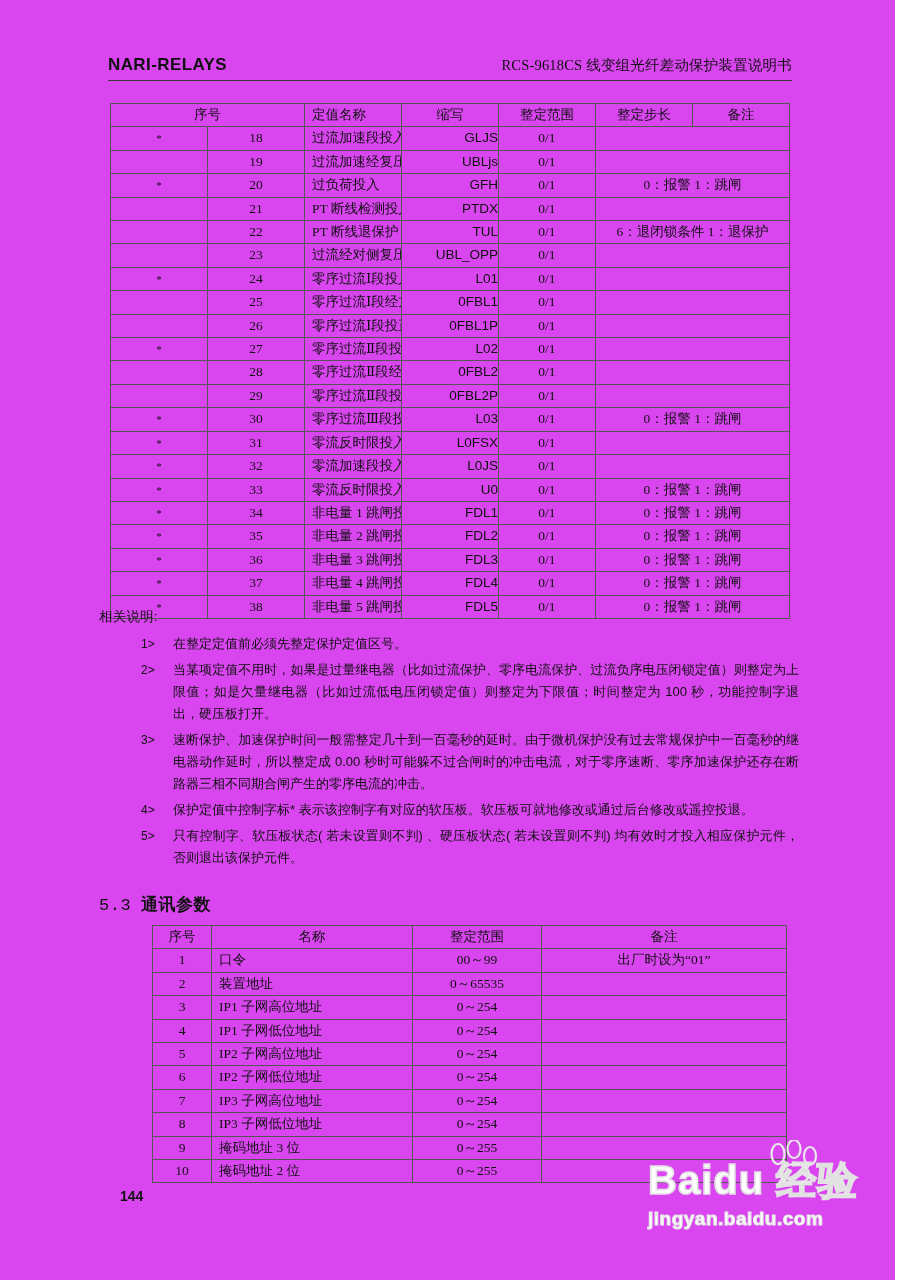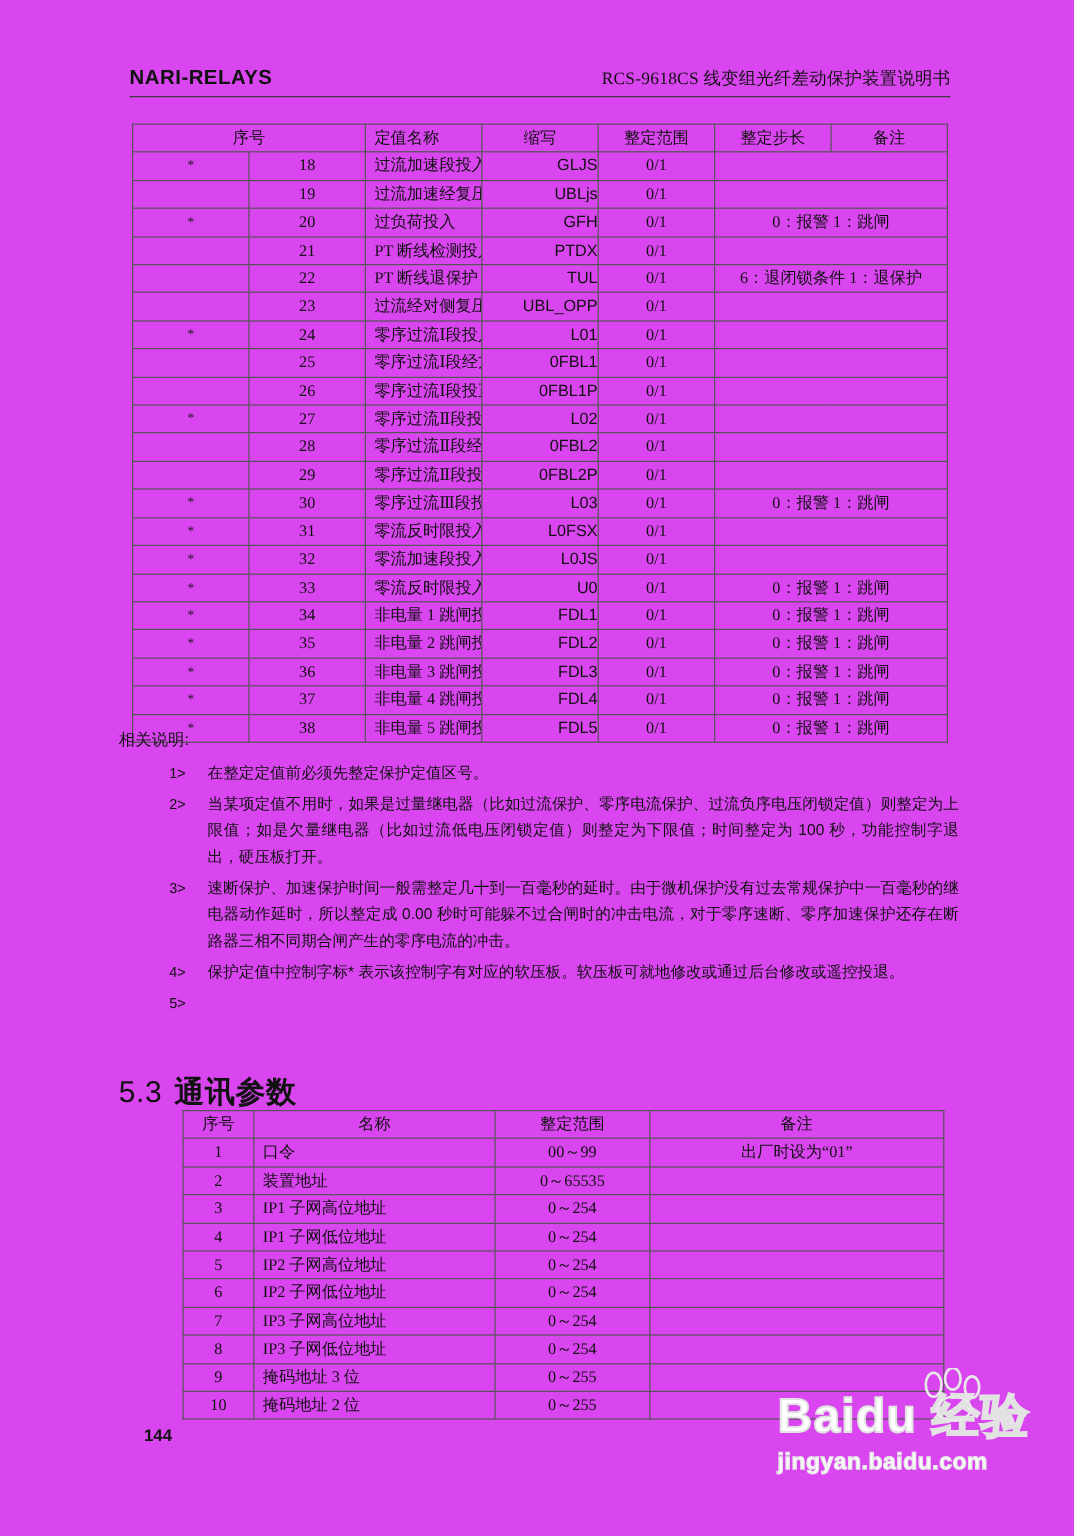--- a/index.html
+++ b/index.html
@@ -116,22 +116,22 @@
     text-align: justify;
     font-family: "Liberation Sans", "DejaVu Sans", sans-serif;
     font-size: 13px;
   }
 
   
   .section-heading {
     position: absolute;
     left: 99px;
     top: 893px;
-    font-family: Liberation Sans, sans-serif;
-    font-size: 25px;
+    font-family: Liberation Mono, monospace;
+    font-size: 17px;
     font-weight: bold;
     color: #111;
     letter-spacing: 0.5px;
   }
   .section-heading .sec-num {
     font-weight: normal;
     margin-right: 10px;
   }
 
   
@@ -399,20 +399,21 @@
         <div class="note-row">
           <div class="note-marker">3&gt;</div>
           <div class="note-body">速断保护、加速保护时间一般需整定几十到一百毫秒的延时。由于微机保护没有过去常规保护中一百毫秒的继电器动作延时，所以整定成 0.00 秒时可能躲不过合闸时的冲击电流，对于零序速断、零序加速保护还存在断路器三相不同期合闸产生的零序电流的冲击。</div>
         </div>
         <div class="note-row">
           <div class="note-marker">4&gt;</div>
           <div class="note-body">保护定值中控制字标* 表示该控制字有对应的软压板。软压板可就地修改或通过后台修改或遥控投退。</div>
         </div>
         <div class="note-row">
           <div class="note-marker">5&gt;</div>
+          <div class="note-body">只有控制字、软压板状态( 若未设置则不判) 、硬压板状态( 若未设置则不判) 均有效时才投入相应保护元件，否则退出该保护元件。</div>
         </div>
       </div>
   </div>
 
   <div class="section-heading">
     <span class="sec-num">5.3</span><span>通讯参数</span>
   </div>
 
   <table class="doc-table" id="comms-table">
     <tbody id="comms-body">

